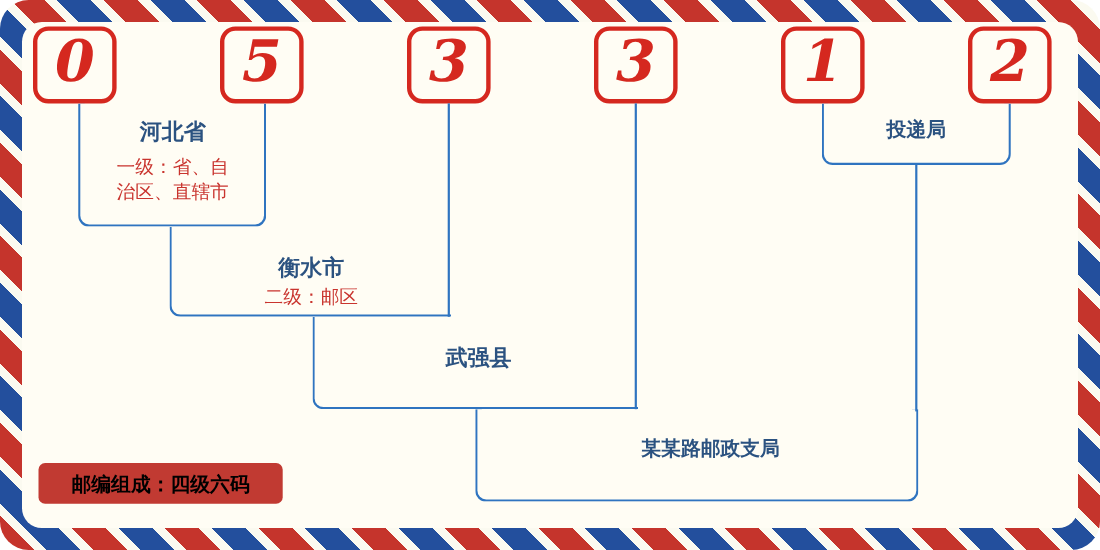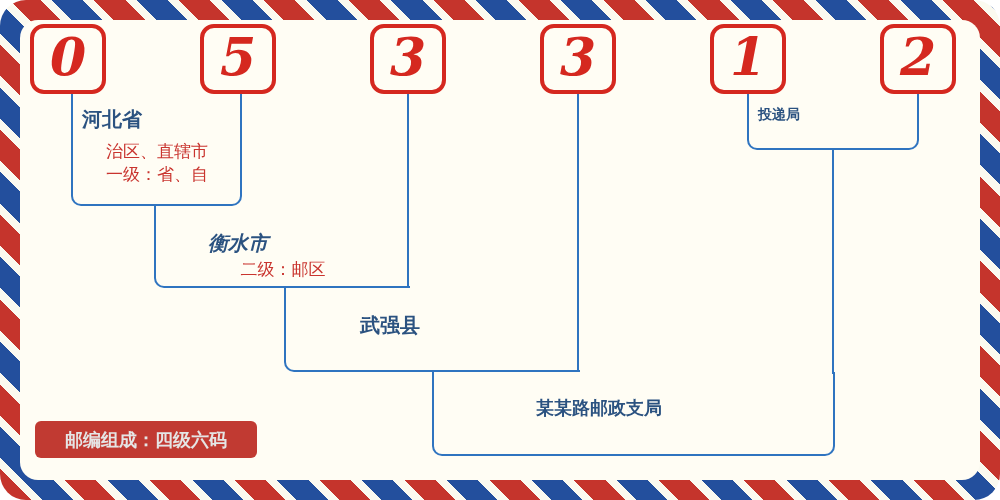--- a/index.html
+++ b/index.html
@@ -87,49 +87,50 @@
     border-bottom-left-radius: 10px; border-bottom-right-radius: 10px;
   }
   .vline-stem { left: 832px; top: 150px; width: 2px; height: 224px; background: #2f74c0; }
 
   
   .lbl-name {
     position: absolute;
     color: #2b5280;
     font-weight: bold;
     font-size: 20px;
+    text-align: center;
   }
   .lbl-desc {
     position: absolute;
     color: #c9342e;
     font-size: 17px;
     line-height: 23px;
     text-align: center;
   }
   .l1-name { left: 82px;  top: 106px; width: 150px; }
   .l1-desc { left: 82px;  top: 140px; width: 150px; }
-  .l2-name { left: 208px; top: 230px; width: 150px; font-style: italic; }
+  .l2-name { left: 208px; top: 230px; width: 150px; }
   .l2-desc { left: 208px; top: 258px; width: 150px; }
   .l3-name { left: 360px; top: 312px; width: 150px; }
   .l3-desc { left: 322px; top: 342px; width: 230px; }
   .l4-name { left: 536px; top: 396px; width: 220px; font-size: 18px; }
   .l4-desc { left: 528px; top: 428px; width: 220px; }
-  .delivery-name { left: 758px; top: 106px; width: 150px; font-size: 14px; }
+  .delivery-name { left: 758px; top: 106px; width: 150px; font-size: 18px; }
 
   
   .badge {
     position: absolute;
     left: 35px; top: 421px;
     width: 222px; height: 37px;
     background: #c13a32;
     border-radius: 6px;
     display: flex;
     align-items: center;
     justify-content: center;
-    color: #e5e5e5;
+    color: #000000;
     font-weight: bold;
     font-size: 18px;
   }
 </style>
 </head>
 <body>
 
 <div class="canvas">
   <div class="panel"></div>
 
@@ -156,22 +157,22 @@
   <div class="line bracket-delivery"></div>
   <div class="line bracket-l2"></div>
   <div class="vline-d3 line"></div>
   <div class="line bracket-l3"></div>
   <div class="vline-d4 line"></div>
   <div class="line bracket-l4"></div>
   <div class="vline-stem line"></div>
 
   <div class="lbl-name l1-name">河北省</div>
   <div class="lbl-desc l1-desc">
+    <div>一级：省、自</div>
     <div>治区、直辖市</div>
-    <div>一级：省、自</div>
   </div>
 
   <div class="lbl-name l2-name">衡水市</div>
   <div class="lbl-desc l2-desc">二级：邮区</div>
 
   <div class="lbl-name l3-name">武强县</div>
 
   <div class="lbl-name l4-name">某某路邮政支局</div>
 
   <div class="lbl-name delivery-name">投递局</div>

